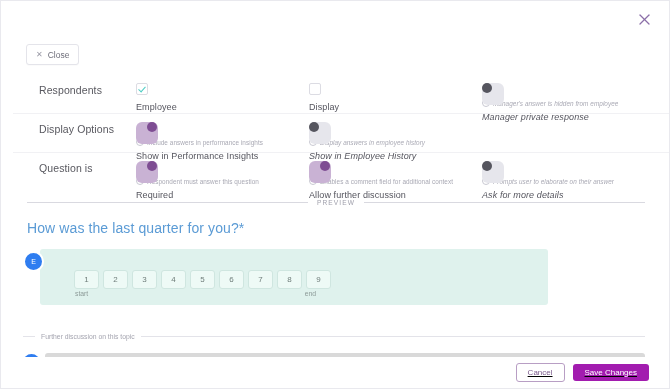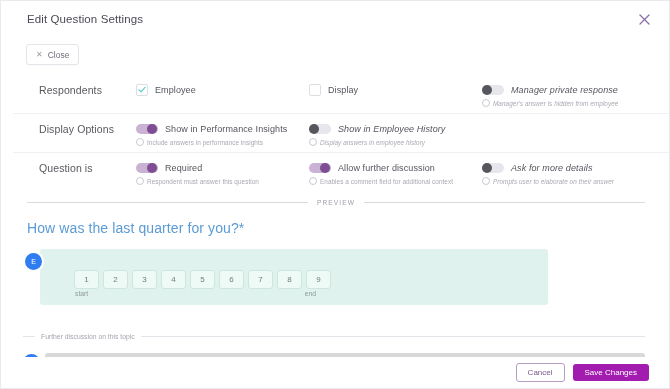--- a/index.html
+++ b/index.html
@@ -102,23 +102,23 @@
     display: flex;
     padding-top: 8px;
   }
   .ctrl {
     width: 173px;
     flex: 0 0 173px;
   }
   .ctrl.wide { width: 190px; flex: 0 0 190px; font-style: italic; }
   .ctrl-top {
     display: flex;
-    align-items: center;
     gap: 7px;
     height: 13px;
+    flex-direction: column;
   }
   .ctrl-text {
     font-size: 9px;
     color: #55555e;
     letter-spacing: .1px;
     white-space: nowrap;
   }
   .helper {
     display: flex;
     align-items: center;
@@ -358,20 +358,21 @@
     bottom: 0;
     width: 670px;
     height: 31px;
     background: #fff;
     display: flex;
     align-items: center;
     justify-content: flex-end;
     padding-right: 22px;
     gap: 8px;
     box-sizing: border-box;
+    text-decoration: underline;
   }
   .btn-cancel {
     height: 17px;
     padding: 0 11px;
     border: 1px solid #b89ec4;
     border-radius: 3px;
     background: #fff;
     color: #7b5a8c;
     font-size: 8px;
     display: flex;
@@ -390,21 +391,20 @@
     align-items: center;
     cursor: pointer;
   }
 </style>
 </head>
 <body>
 
 <div class="screen">
 
   <div class="modal-header">
-    <div class="modal-title">Edit Question Settings</div>
     <div class="close-x">
       <svg width="13" height="13" viewBox="0 0 13 13">
         <line x1="2" y1="2" x2="11" y2="11" stroke="#8b6fa8" stroke-width="1.3" stroke-linecap="round"></line>
         <line x1="11" y1="2" x2="2" y2="11" stroke="#8b6fa8" stroke-width="1.3" stroke-linecap="round"></line>
       </svg>
     </div>
   </div>
 
   <div class="close-btn">
     <span class="x-glyph">✕</span>

